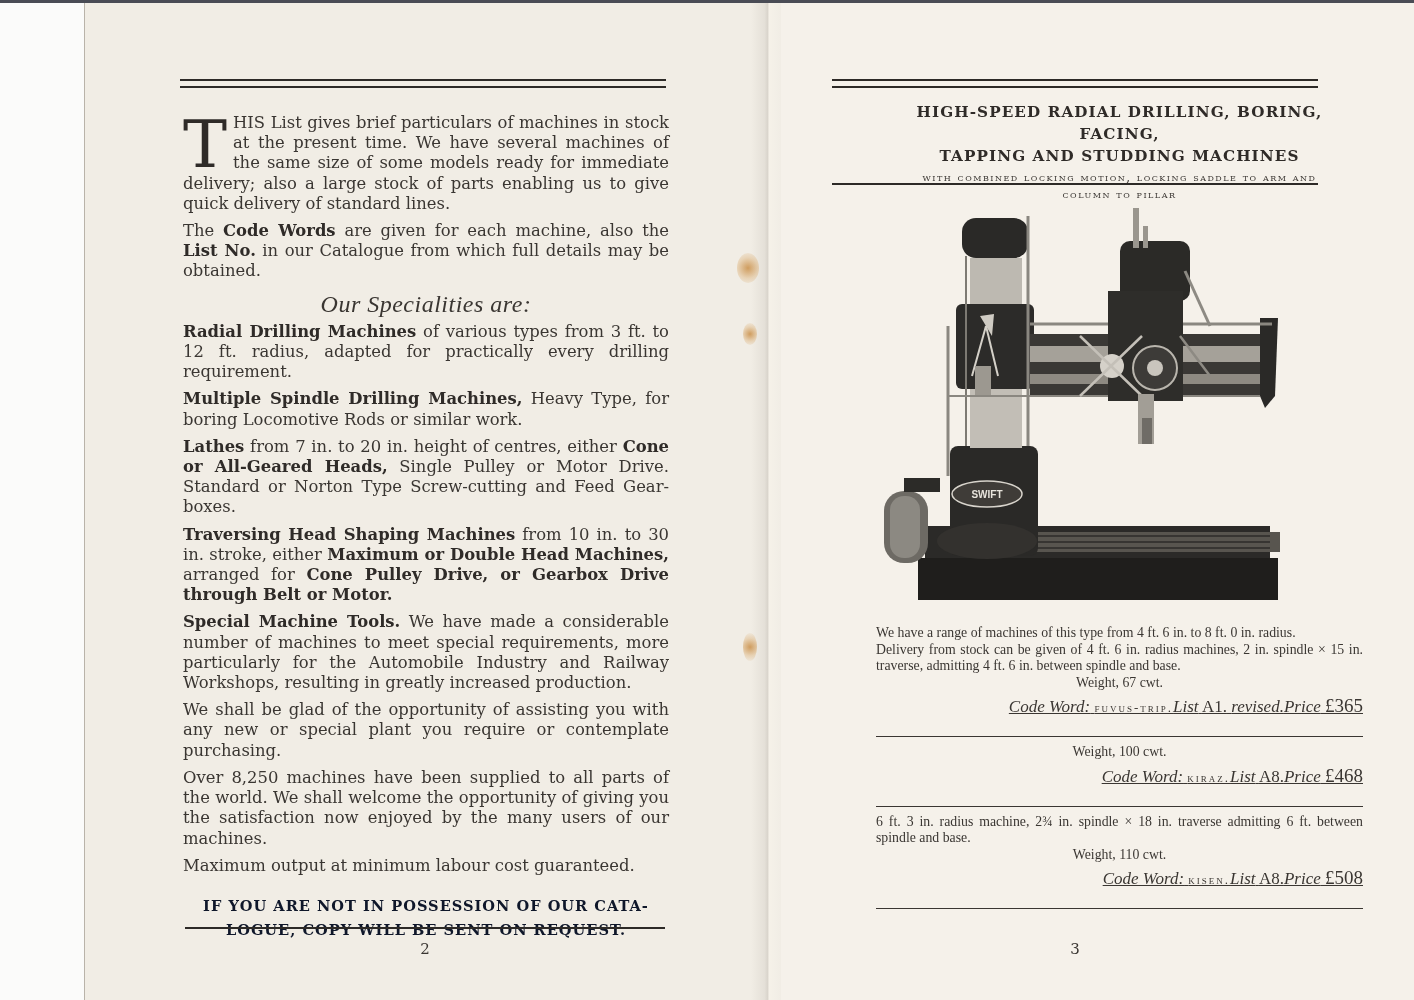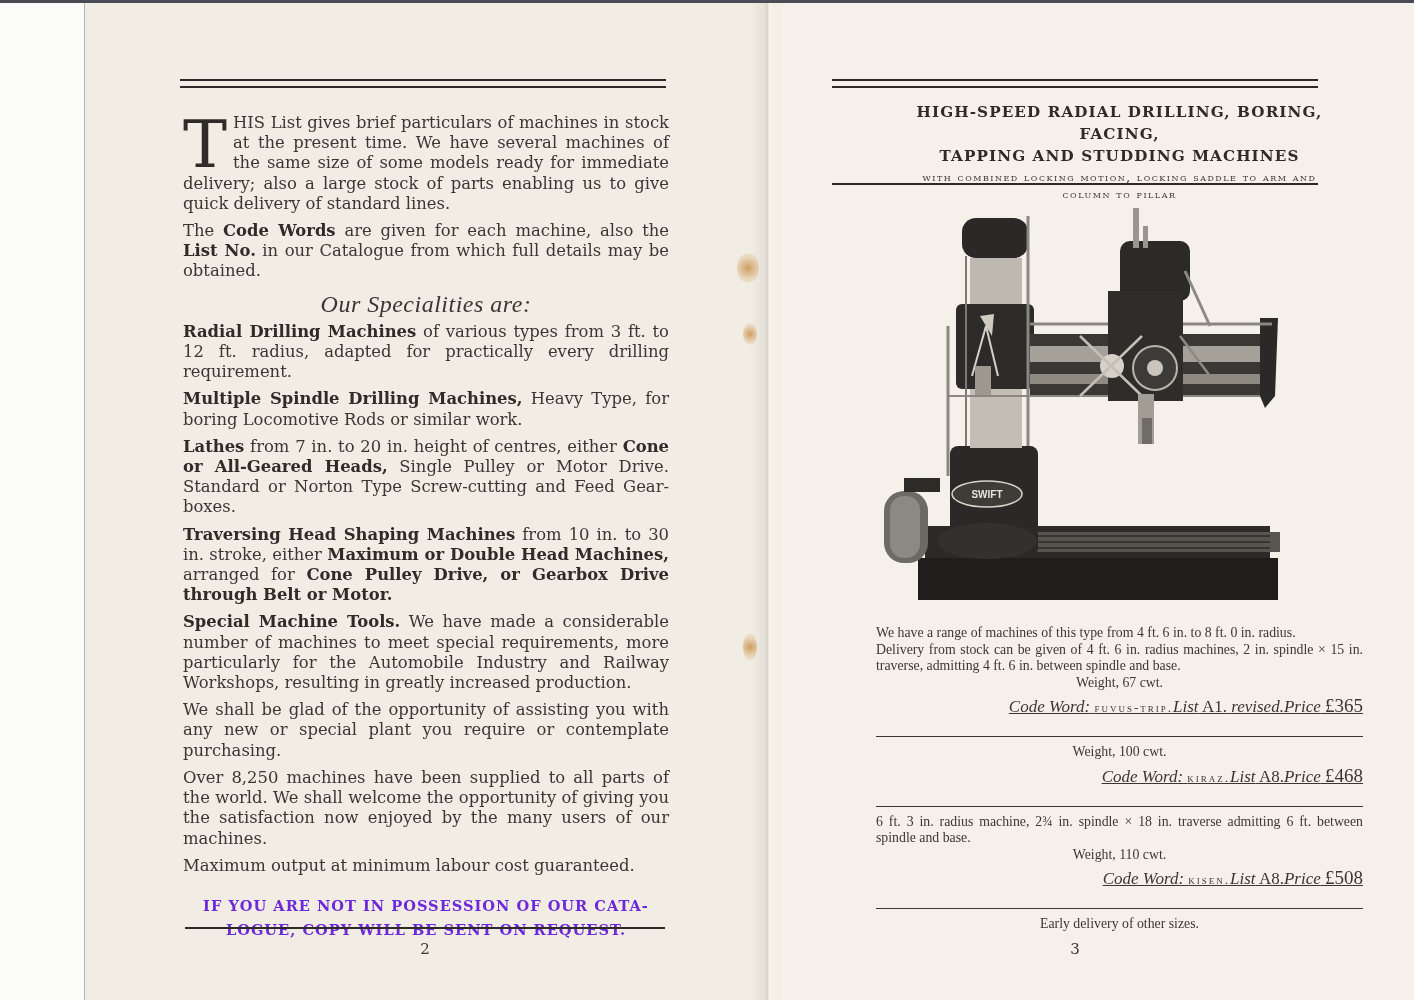--- a/index.html
+++ b/index.html
@@ -36,21 +36,21 @@
 
   .dropcap {
     float:left; font-size:66px; line-height:52px; margin:6px 6px 0 0; font-weight:normal; color:#2f2b28;
     font-family:"DejaVu Serif", "Liberation Serif", serif;
   }
   .specialities-title {
     text-align:center; font-style:italic; font-size:24px; margin:12px 0 8px 0; letter-spacing:0.5px;
     font-family:"Liberation Serif", serif;
   }
   .notice {
-    text-align:center; font-weight:bold; font-size:14.6px; letter-spacing:1px; line-height:24px; color:#6d28d9;
+    text-align:center; font-weight:bold; font-size:14.6px; letter-spacing:1px; line-height:24px; color:#0f172a;
     margin-top:18px;
   }
   .page-num { position:absolute; font-size:15px; text-align:center; }
 
   .r-title { text-align:center; font-weight:bold; font-size:15.2px; letter-spacing:1.1px; line-height:22px; color:#2f2b28; }
   .r-subtitle { text-align:center; font-size:10.6px; letter-spacing:1.2px; line-height:17px; margin-top:2px; }
 
   .illus { position:absolute; left:880px; top:196px; width:420px; height:420px; }
 
   .r-text { font-size:13.8px; line-height:16.5px; text-align:justify; font-family:"Liberation Serif", serif; }
@@ -219,16 +219,15 @@
   <div class="entry">
     <div class="r-text">6 ft. 3 in. radius machine, 2¾ in. spindle × 18 in. traverse admitting 6 ft. between spindle and base.</div>
     <div class="r-text center">Weight, 110 cwt.</div>
     <div class="code-line">
       <span><i>Code Word:</i> <span class="sc">KISEN.</span></span>
       <span><i>List</i> <span>A8.</span></span>
       <span><i>Price</i> <span class="price-val">£508</span></span>
     </div>
   </div>
 
-  <div class="r-text center" style="margin-top:4px;">Early delivery of other sizes.</div>
 </div>
 
 <div class="page-num" style="left:1055px;top:940px;width:40px;">3</div>
 
 </body></html>

